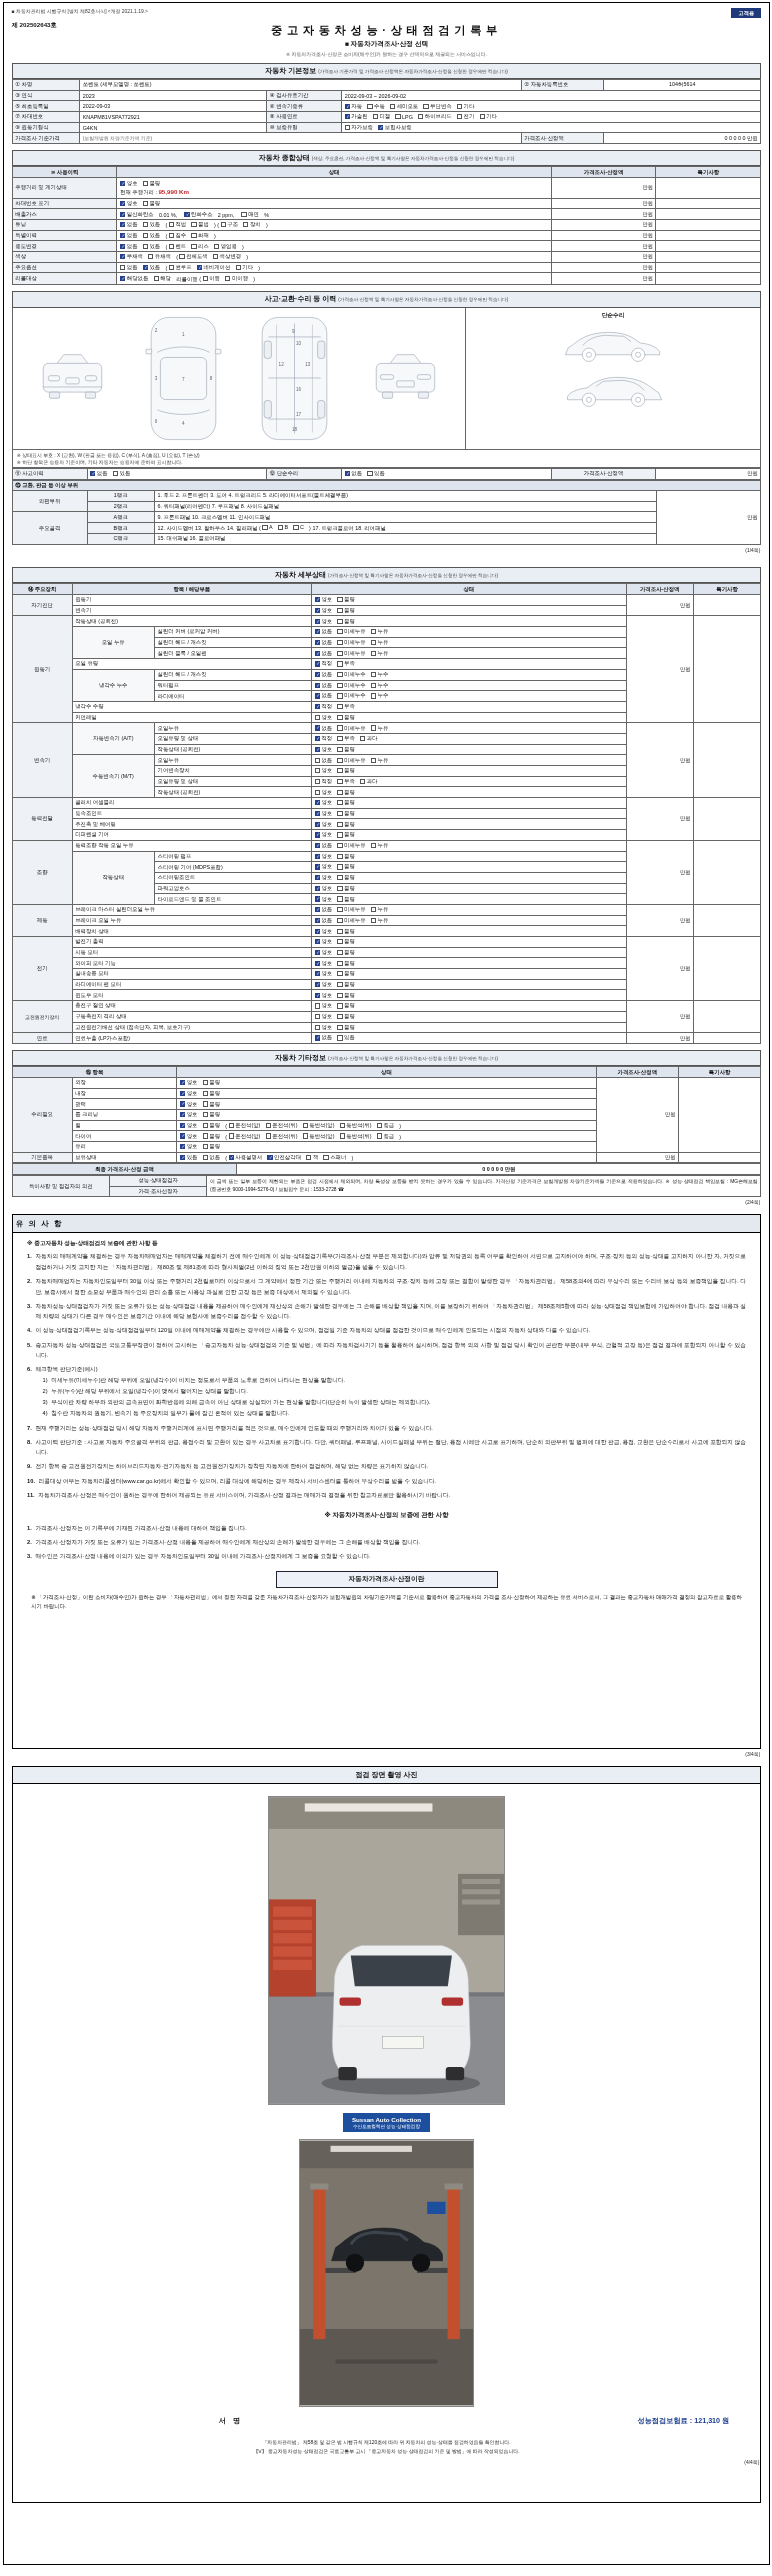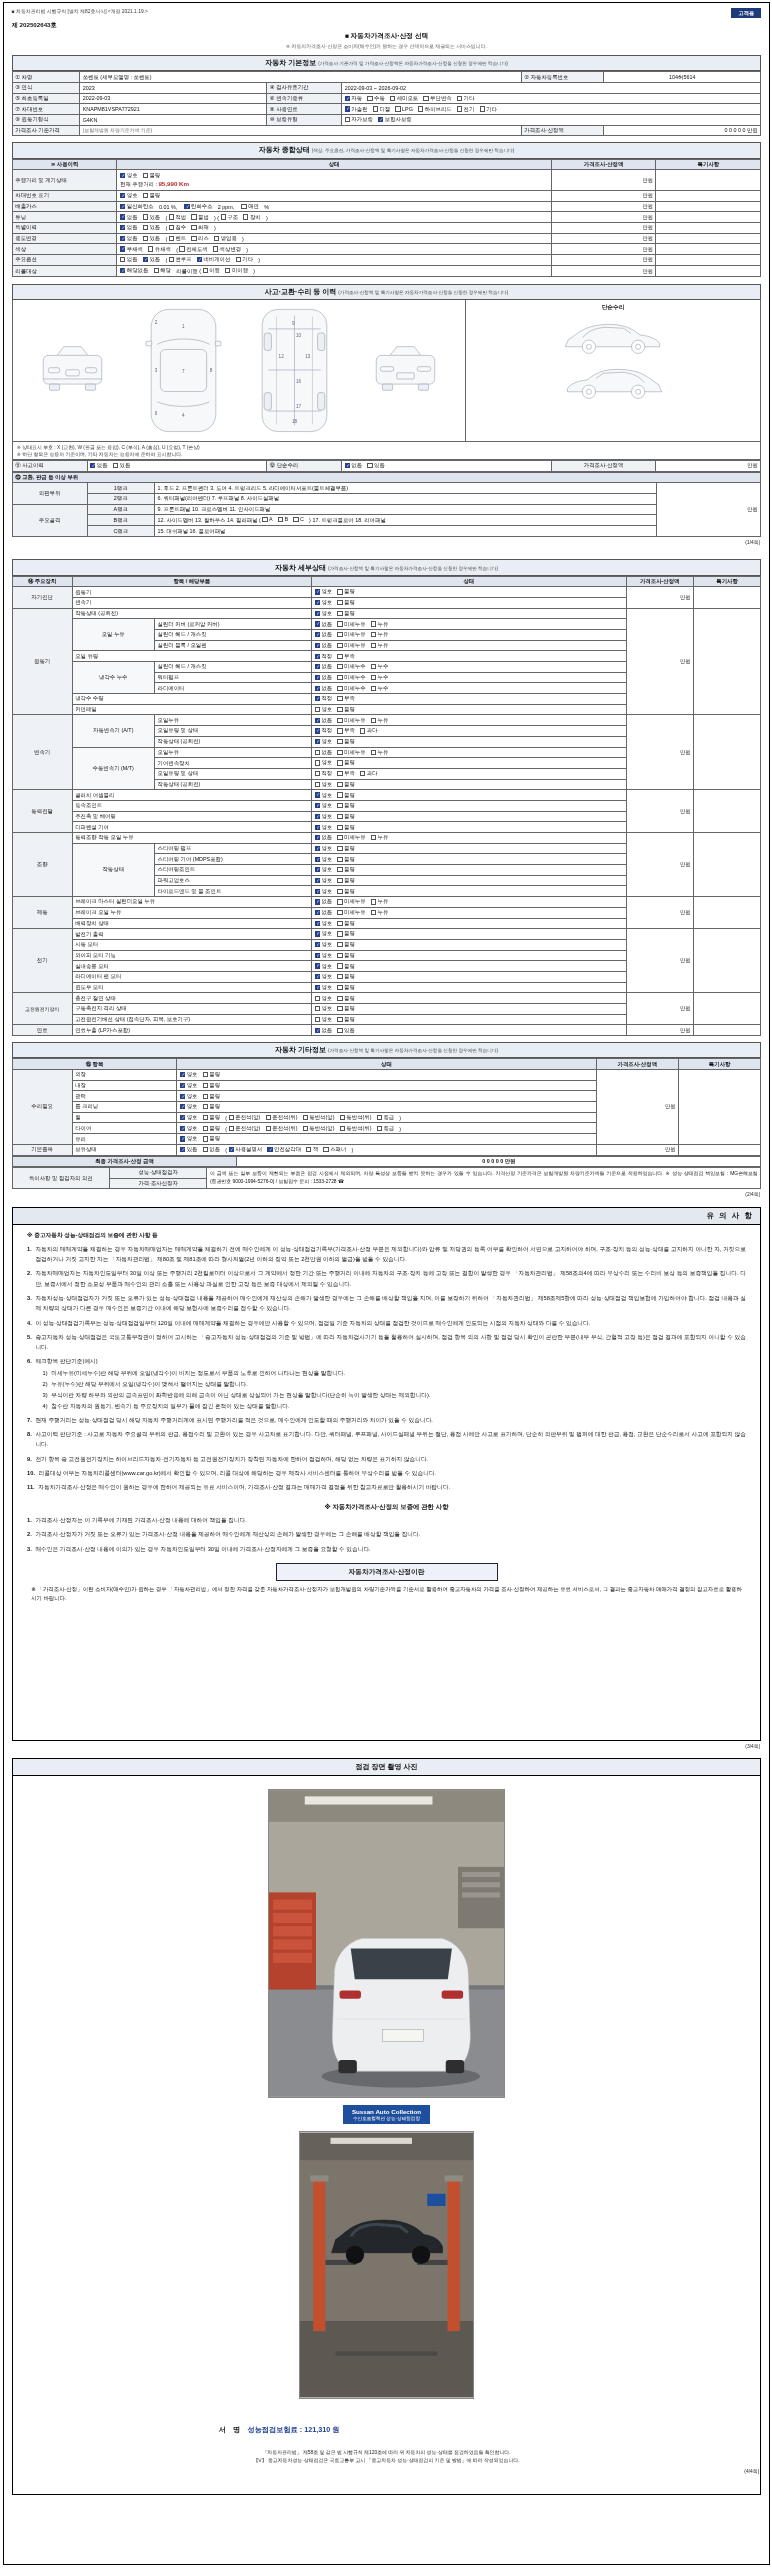--- a/index.html
+++ b/index.html
@@ -36,53 +36,54 @@
 .cb.on::after{content:"✓";color:#fff;font-size:4.6px;position:absolute;left:0.5px;top:-1px}
 .pgmark{text-align:right;font-size:4.9px;color:#222;margin:2.1px 1px 0}
 .gap{height:8.2px}
 .diagrow{border:0.5px solid #666;border-top:none;display:flex;align-items:stretch}
 .diag-main{flex:1.55;display:flex;justify-content:space-around;align-items:center;padding:6.2px 4.1px}
 .diag-simple{flex:1;border-left:0.5px solid #666;padding:4.1px;display:flex;flex-direction:column;align-items:center;gap:4.1px}
 .diag-title{font-size:5.7px;font-weight:bold}
 .legend{border:0.5px solid #666;border-top:none;font-size:4.9px;padding:1.5px 4.1px;color:#333}
 .legend div{padding:0.5px 0}
 .noticebox{border:0.8px solid #000;margin-top:1px}
-.noticehead{background:#e4e9f0;border-bottom:0.5px solid #000;text-align:right;font-weight:bold;font-size:7.5px;letter-spacing:5.2px;padding:3.1px}
+.noticehead{background:#e4e9f0;border-bottom:0.5px solid #000;text-align:left;font-weight:bold;font-size:7.5px;letter-spacing:5.2px;padding:3.1px}
 .noticebody{padding:7.2px 14.4px 8.2px;min-height:515px}
 .nintro{font-size:5.7px;font-weight:bold;margin-bottom:2.1px}
 .nitem{display:flex;gap:3.6px;font-size:5.7px;line-height:1.85;margin-top:3.6px;text-align:justify}
 .nitem .nno{flex:0 0 auto;font-weight:bold}
 .nitem.sub{padding-left:15.5px;margin-top:0.5px}
 .nitem.sub .nno{font-weight:normal}
 .wtitle{text-align:center;font-weight:bold;font-size:6.4px;margin-top:10.3px}
 .definebox{border:0.8px solid #223;margin:9.3px auto 4.1px;width:222px;text-align:center;font-weight:bold;font-size:6.7px;padding:3.1px;background:#eef2f8}
 .definetext{font-size:5.4px;line-height:1.8;text-align:justify;padding:0 4.1px}
 .photobox{border:0.8px solid #000;margin-top:1px;padding:0 0 5.2px;min-height:737px}
 .photohead{background:#e9edf4;border-bottom:0.5px solid #000;text-align:center;font-weight:bold;font-size:7px;padding:3.1px}
 .photocol{display:flex;flex-direction:column;align-items:center;gap:7.2px;padding-top:12.4px}
 .photo{border:0.5px solid #888;display:block}
 .plate{background:#1d4f9e;color:#fff;text-align:center;padding:3.1px 9.3px}
 .plate .p1{font-size:6.2px;font-weight:bold}
 .plate .p2{font-size:4.6px;margin-top:1px}
-.signrow{margin-top:26px;padding:0 31px;display:flex;justify-content:flex-start;align-items:flex-end}
+.signrow{margin-top:9px;padding:0 31px;display:flex;justify-content:space-between;align-items:flex-end}
 .signlab{font-size:7.2px;font-weight:bold;letter-spacing:7.2px;margin-left:175px}
 .premium{color:#1b3d8f;font-weight:bold;font-size:7.2px}
 .footer{margin-top:13.4px;text-align:center;font-size:4.9px;color:#222;line-height:1.8}
 .dgnum{font-size:9px;fill:#667}
 </style>
 </head>
 <body>
 
 <div class="wrap">
 
   <div class="topline">
     <span>■ 자동차관리법 시행규칙 [별지 제82호서식] &lt;개정 2021.1.19.&gt;</span>
     <span class="badge">고객용</span>
   </div>
   <div class="docno">제 202502643호</div>
+  <h1 class="title">중고자동차성능·상태점검기록부</h1>
   <div class="subtitle">■ 자동차가격조사·산정 선택</div>
   <div class="subnote">※ 자동차가격조사·산정은 소비자(매수인)가 원하는 경우 선택적으로 제공되는 서비스입니다.</div>
 
   <div class="secbar">
     <span>자동차 기본정보</span>
     <span class="secnote">(가격조사 기준가격 및 가격조사·산정액은 자동차가격조사·산정을 신청한 경우에만 적습니다)</span>
   </div>
   <table>
       <colgroup>
         <col style="width: 9%;">

